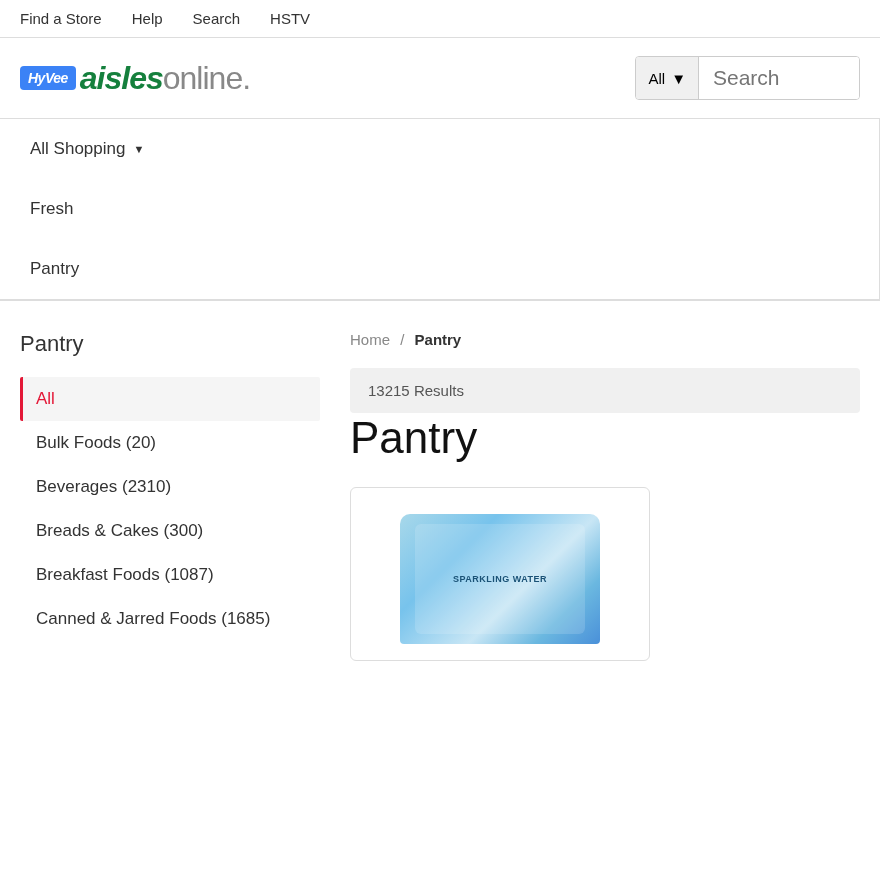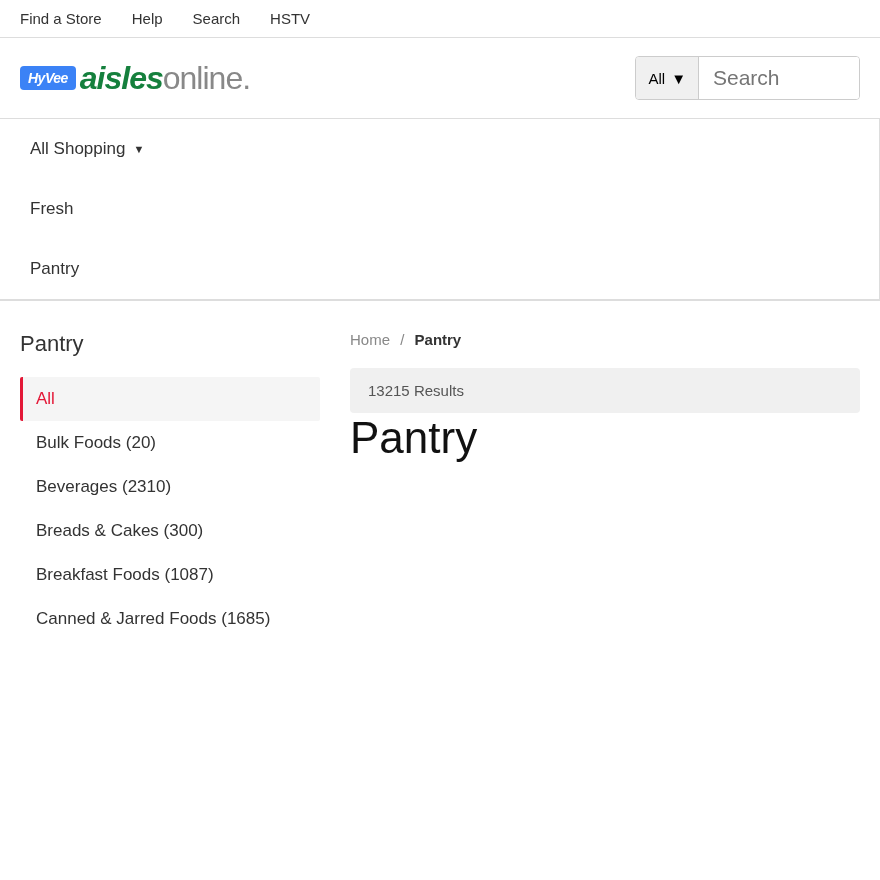--- a/index.html
+++ b/index.html
@@ -276,15 +276,23 @@
       <span class="sep">/</span>
       <span class="current">Pantry</span>
     </div>
 
     <div class="results-bar">
       <span>13215 Results</span>
     </div>
 
     <div class="page-heading">Pantry</div>
 
+    <div class="product-card">
+      <div class="product-image-area">
+        <div class="water-bottle">
+          <span class="water-bottle-text">SPARKLING
+WATER</span>
+        </div>
+      </div>
+    </div>
 
   </div>
 </div>
 
 </body></html>

